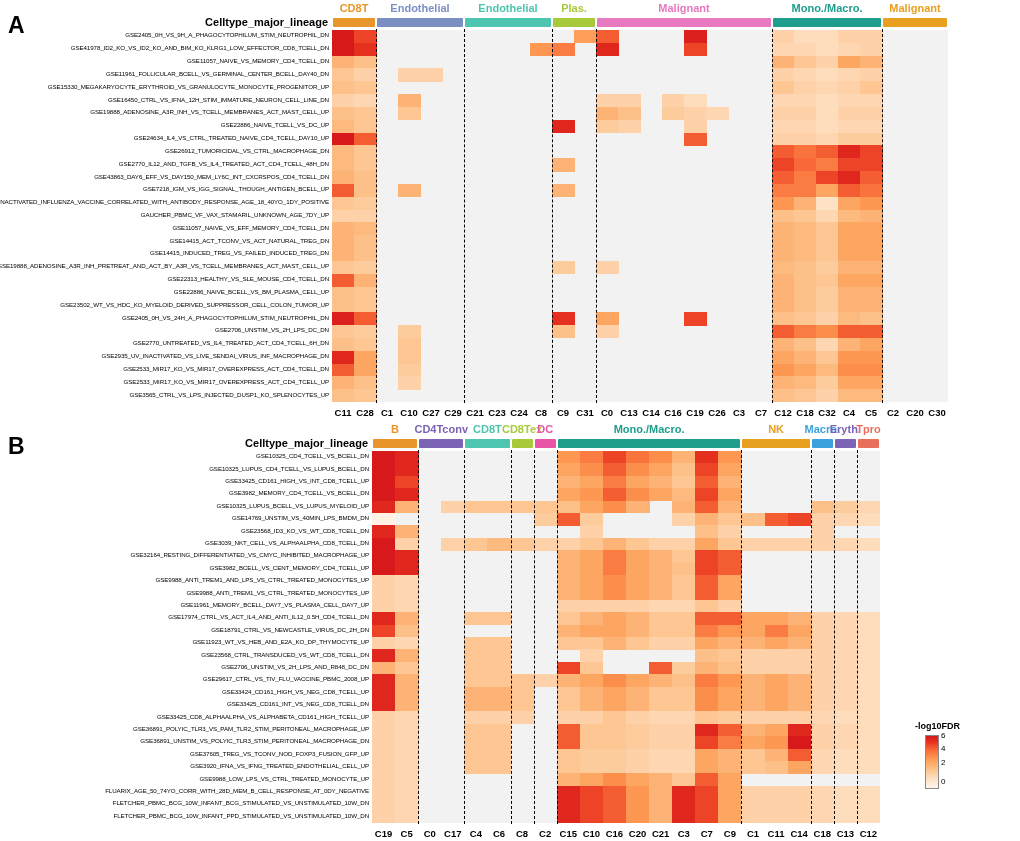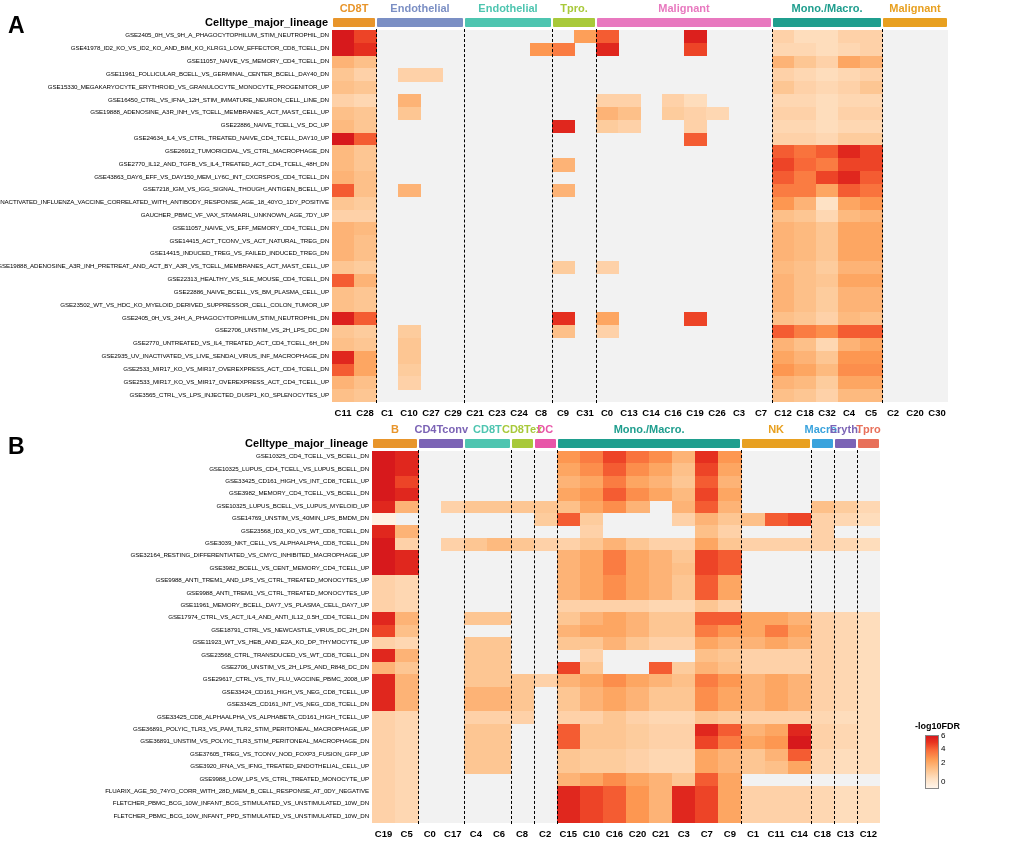--- a/index.html
+++ b/index.html
@@ -391,21 +391,21 @@
       <div class="groupbar" style="left: 333px; width: 42px; top: 18px; background: rgb(232, 149, 43);"></div>
       <div class="grouptitle" style="left: 302px; width: 104px; top: 2px; color: rgb(232, 149, 43);">CD8T</div>
       <div class="divider" style="left: 376px; top: 29px; height: 374px;"></div>
       <div class="groupbar" style="left: 377px; width: 86px; top: 18px; background: rgb(123, 143, 196);"></div>
       <div class="grouptitle" style="left: 346px; width: 148px; top: 2px; color: rgb(123, 143, 196);">Endothelial</div>
       <div class="divider" style="left: 464px; top: 29px; height: 374px;"></div>
       <div class="groupbar" style="left: 465px; width: 86px; top: 18px; background: rgb(78, 197, 176);"></div>
       <div class="grouptitle" style="left: 434px; width: 148px; top: 2px; color: rgb(78, 197, 176);">Endothelial</div>
       <div class="divider" style="left: 552px; top: 29px; height: 374px;"></div>
       <div class="groupbar" style="left: 553px; width: 42px; top: 18px; background: rgb(168, 201, 58);"></div>
-      <div class="grouptitle" style="left: 522px; width: 104px; top: 2px; color: rgb(168, 201, 58);">Tpro.</div>
+      <div class="grouptitle" style="left: 522px; width: 104px; top: 2px; color: rgb(168, 201, 58);">Plas.</div>
       <div class="divider" style="left: 596px; top: 29px; height: 374px;"></div>
       <div class="groupbar" style="left: 597px; width: 174px; top: 18px; background: rgb(232, 120, 191);"></div>
       <div class="grouptitle" style="left: 566px; width: 236px; top: 2px; color: rgb(232, 120, 191);">Malignant</div>
       <div class="divider" style="left: 772px; top: 29px; height: 374px;"></div>
       <div class="groupbar" style="left: 773px; width: 108px; top: 18px; background: rgb(31, 158, 142);"></div>
       <div class="grouptitle" style="left: 742px; width: 170px; top: 2px; color: rgb(31, 158, 142);">Mono./Macro.</div>
       <div class="divider" style="left: 882px; top: 29px; height: 374px;"></div>
       <div class="groupbar" style="left: 883px; width: 64px; top: 18px; background: rgb(232, 160, 32);"></div>
       <div class="grouptitle" style="left: 852px; width: 126px; top: 2px; color: rgb(232, 160, 32);">Malignant</div>
     </div>

